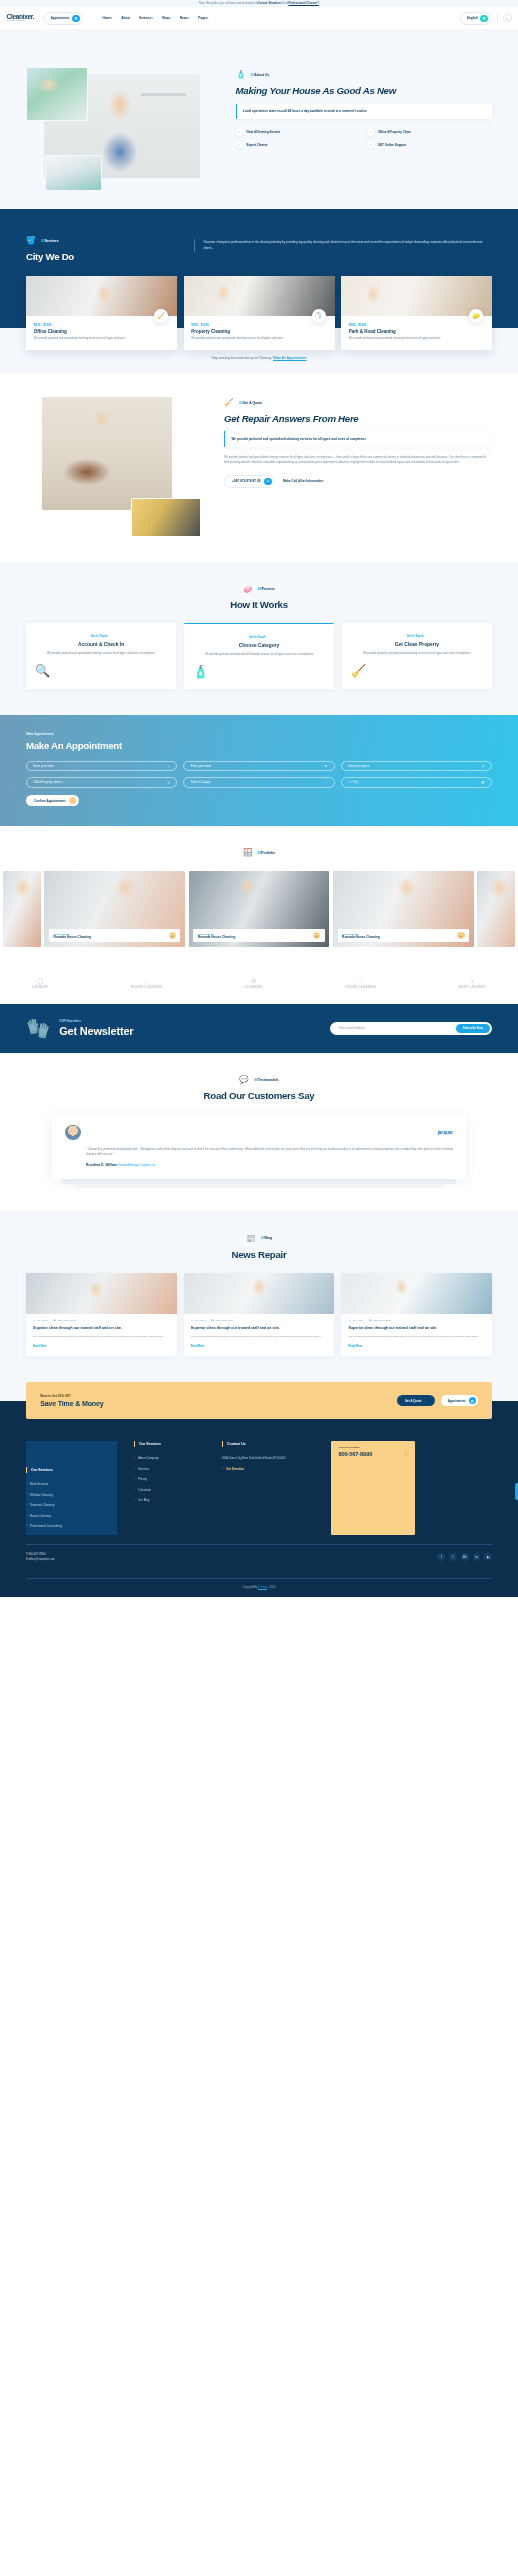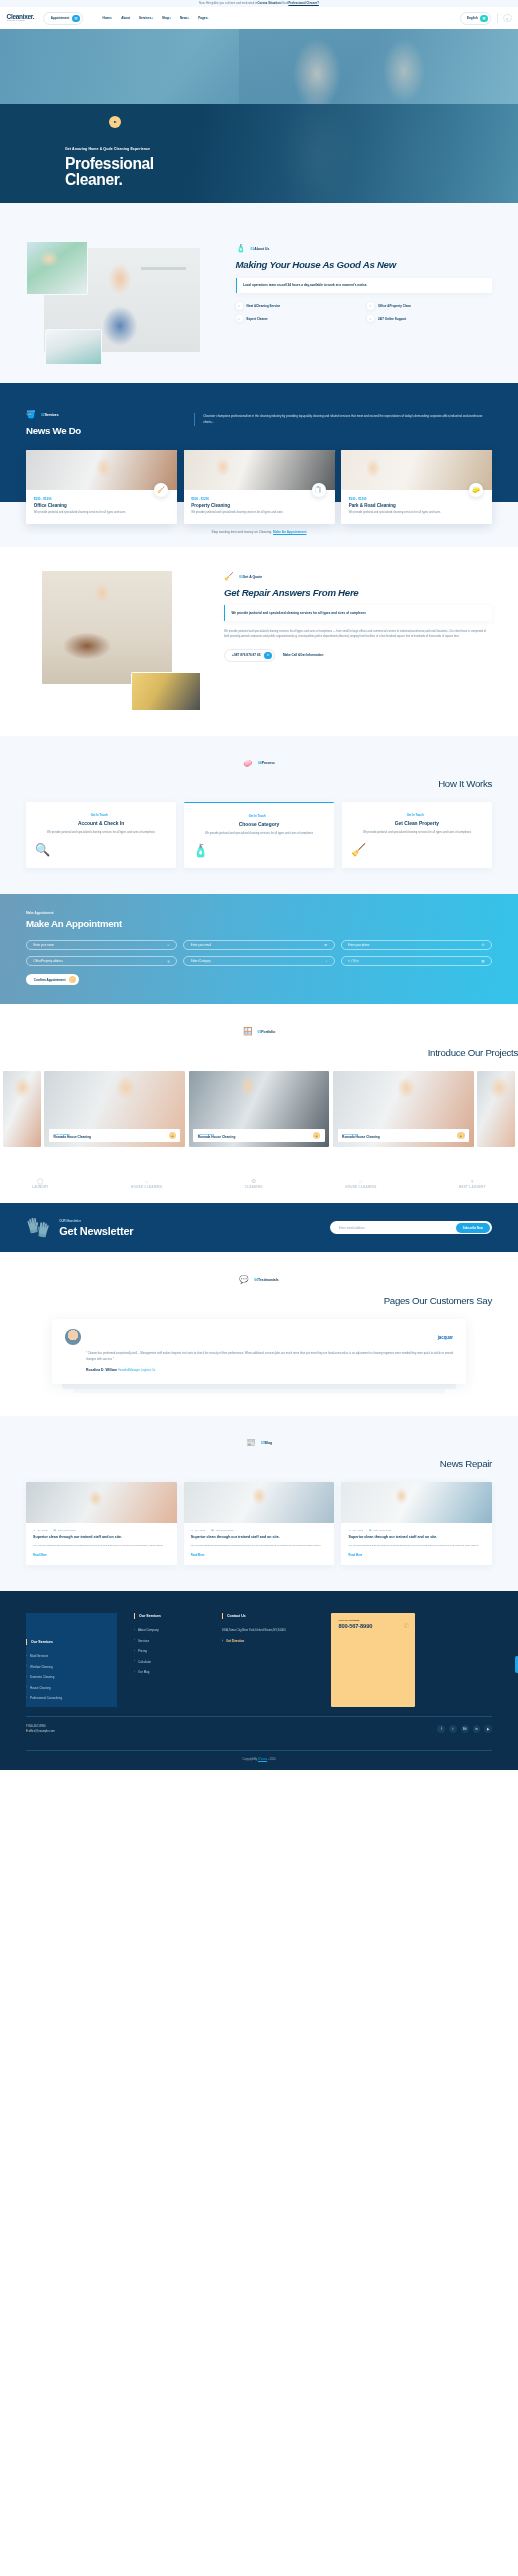--- a/index.html
+++ b/index.html
@@ -162,21 +162,21 @@
   .q-actions { margin-top: 9px; display: flex; align-items: center; gap: 7.8px; }
   .phone-pill { display: flex; align-items: center; gap: 3.9px; border: 0.4px solid #e4ebf1;
     border-radius: 19.4px; padding: 1.9px 2.6px 1.9px 7.1px; }
   .phone-pill .lbl { font-size: 3.2px; font-weight: bold; color: #0d3a5c; }
   .q-actions .note { font-size: 3.1px; font-weight: bold; color: #0d3a5c; }
 
   
   .process { background: #f5f9fd; padding: 22px 26px 26px; }
   .center-head { text-align: center; margin-bottom: 13px; }
   .center-head .eyebrow { justify-content: center; }
-  .center-head h2 { font-size: 9.7px; font-weight: normal; color: #0d3a5c; margin-top: 10px; letter-spacing: -0.3px; text-align: right; }
+  .center-head h2 { font-size: 9.7px; font-weight: bold; color: #0d3a5c; margin-top: 1px; letter-spacing: -0.3px; }
   .proc-cards { display: flex; gap: 7.8px; }
   .proc-card { flex: 1; background: #fff; border-radius: 1.3px; padding: 10.4px 9px 10.4px;
     box-shadow: 0 1.3px 7.8px rgba(14,60,92,.06); position: relative; text-align: center; }
   .proc-card.active { border-top: 1px solid #1ea7e8; }
   .proc-link { font-size: 2.8px; font-weight: bold; color: #1ea7e8; margin-bottom: 4.5px; }
   .proc-title { font-size: 4.9px; font-weight: bold; color: #0d3a5c; margin-bottom: 3.9px; }
   .proc-txt { font-size: 2.7px; color: #6d8699; line-height: 1.85; }
   .proc-ic { margin-top: 7.8px; font-size: 12.3px; text-align: left; }
 
   
@@ -348,36 +348,20 @@
     <div class="header-right">
       <div class="lang-pill">
         <span class="lbl">English</span>
         <span class="circ-ic teal">▦</span>
       </div>
       <div class="sep"></div>
       <div class="srch-ic">⌕</div>
     </div>
   </div>
 
-  <div class="hero">
-    <div class="hero-bg"></div>
-    <div class="hero-people"></div>
-    <div class="hero-over"></div>
-    <div class="play-btn">
-        <span class="tri"></span>
-      </div>
-    <div class="hero-text">
-      <div class="hero-sub">Get Amazing Home &amp; Qude Cleaning Experience</div>
-      <div class="hero-title">
-        <div>Professional</div>
-        <div>Cleaner.</div>
-      </div>
-    </div>
-
-  </div>
 
   <div class="about">
     <div class="about-in">
       <div class="about-imgs">
         <div class="ab-main">
             <div class="shelf"></div>
           </div>
         <div class="ab-small"></div>
         <div class="ab-small2"></div>
       </div>
@@ -410,21 +394,21 @@
     </div>
   </div>
 
   <div class="services">
     <div class="srv-head">
       <div class="srv-left">
         <div class="eyebrow">
           <span class="sq">🪣</span>
           <span class="tx"><span class="num">02</span><span>Services</span></span>
         </div>
-        <h2>News We Do</h2>
+        <h2>City We Do</h2>
       </div>
       <div class="srv-desc">Cleanixer champions professionalism in the cleaning industry by providing top-quality cleaning and related services that meet and exceed the expectations of today's demanding corporate,office,industrial and warehouse clients...</div>
     </div>
     <div class="srv-cards">
       <div class="srv-card">
         <div class="srv-img a">
             <div class="srv-badge">🧹</div>
           </div>
         <div class="srv-body">
           <div class="srv-price">$500 - $1200</div>
@@ -548,21 +532,20 @@
       <span class="circ-ic gold">→</span>
     </div>
   </div>
 
   <div class="portfolio">
     <div class="center-head">
       <div class="eyebrow">
         <span class="sq">🪟</span>
         <span class="tx"><span class="num">05</span><span>Portfolio</span></span>
       </div>
-      <h2>Introduce Our Projects</h2>
     </div>
     <div class="pf-row">
       <div class="pf-card side pf-c"></div>
       <div class="pf-card main pf-a">
         <div class="pf-cap">
           <div class="t">
               <div class="sm">Floor Cleaning</div>
               <div class="bg">Romada House Cleaning</div>
             </div>
           <div class="plus">+</div>
@@ -624,21 +607,21 @@
       <span class="nl-btn">Subscribe Now</span>
     </div>
   </div>
 
   <div class="testi">
     <div class="center-head">
       <div class="eyebrow">
         <span class="sq">💬</span>
         <span class="tx"><span class="num">06</span><span>Testimonials</span></span>
       </div>
-      <h2>Pages Our Customers Say</h2>
+      <h2>Road Our Customers Say</h2>
     </div>
     <div class="testi-card">
       <div class="testi-top">
         <div class="testi-av"></div>
         <div class="testi-brand">jacquar</div>
       </div>
       <div class="testi-body">" Cleaner has performed exceptionally well ... Management staff makes frequent visit sorts to check the veracity of their performance. When additional services/jobs are much more than just meet they are hand-serviced as is an adjustment to cleaning regimens were needed they were quick to tackle or amend changes with success "</div>
       <div class="testi-name">
         <span>Rosalina D. William</span>
         <span class="testi-role">Founder&amp;Manager, Logistics Co</span>
@@ -701,20 +684,38 @@
               <span>15th March 2020</span>
             </span>
         </div>
         <div class="blog-title">Superior clean through our trained staff and on site.</div>
         <div class="blog-txt">We provide janitorial and specialized cleaning services for all types and sizes of complexes from small to large offices</div>
         <div class="blog-more">Read More</div>
       </div>
     </div>
   </div>
 
+  <div class="promo-wrap">
+    <div class="promo">
+      <div class="promo-l">
+        <div class="promo-eye">Want to Get 20% Off?</div>
+        <div class="promo-h">Save Time &amp; Money</div>
+      </div>
+      <div class="promo-r">
+        <div class="promo-btn1">
+            <span>Get A Quote</span>
+            <span>→</span>
+          </div>
+        <div class="promo-btn2">
+            <span class="lbl">Appointment</span>
+            <span class="circ-ic">▤</span>
+          </div>
+      </div>
+    </div>
+  </div>
 
   <div class="footer">
     <div class="foot-cols">
       <div class="fcol services">
         <div class="fhead">
             <span class="bar"></span>
             <span class="tx">Our Services</span>
           </div>
         <div class="flink">
             <span class="ar">›</span>

